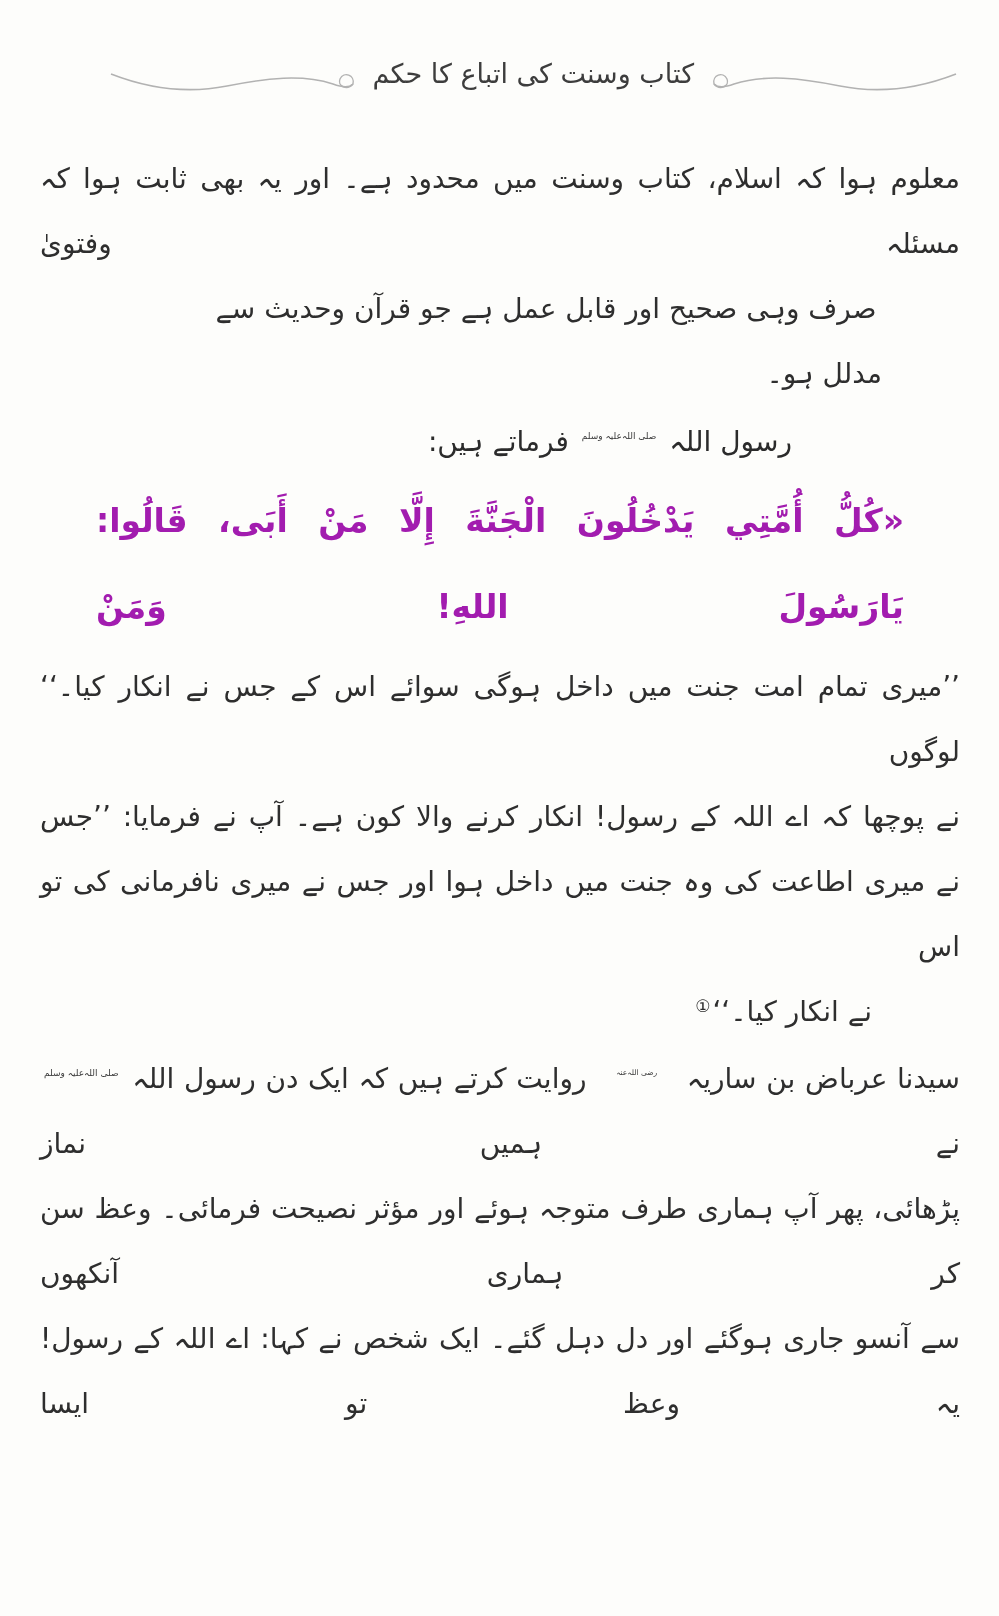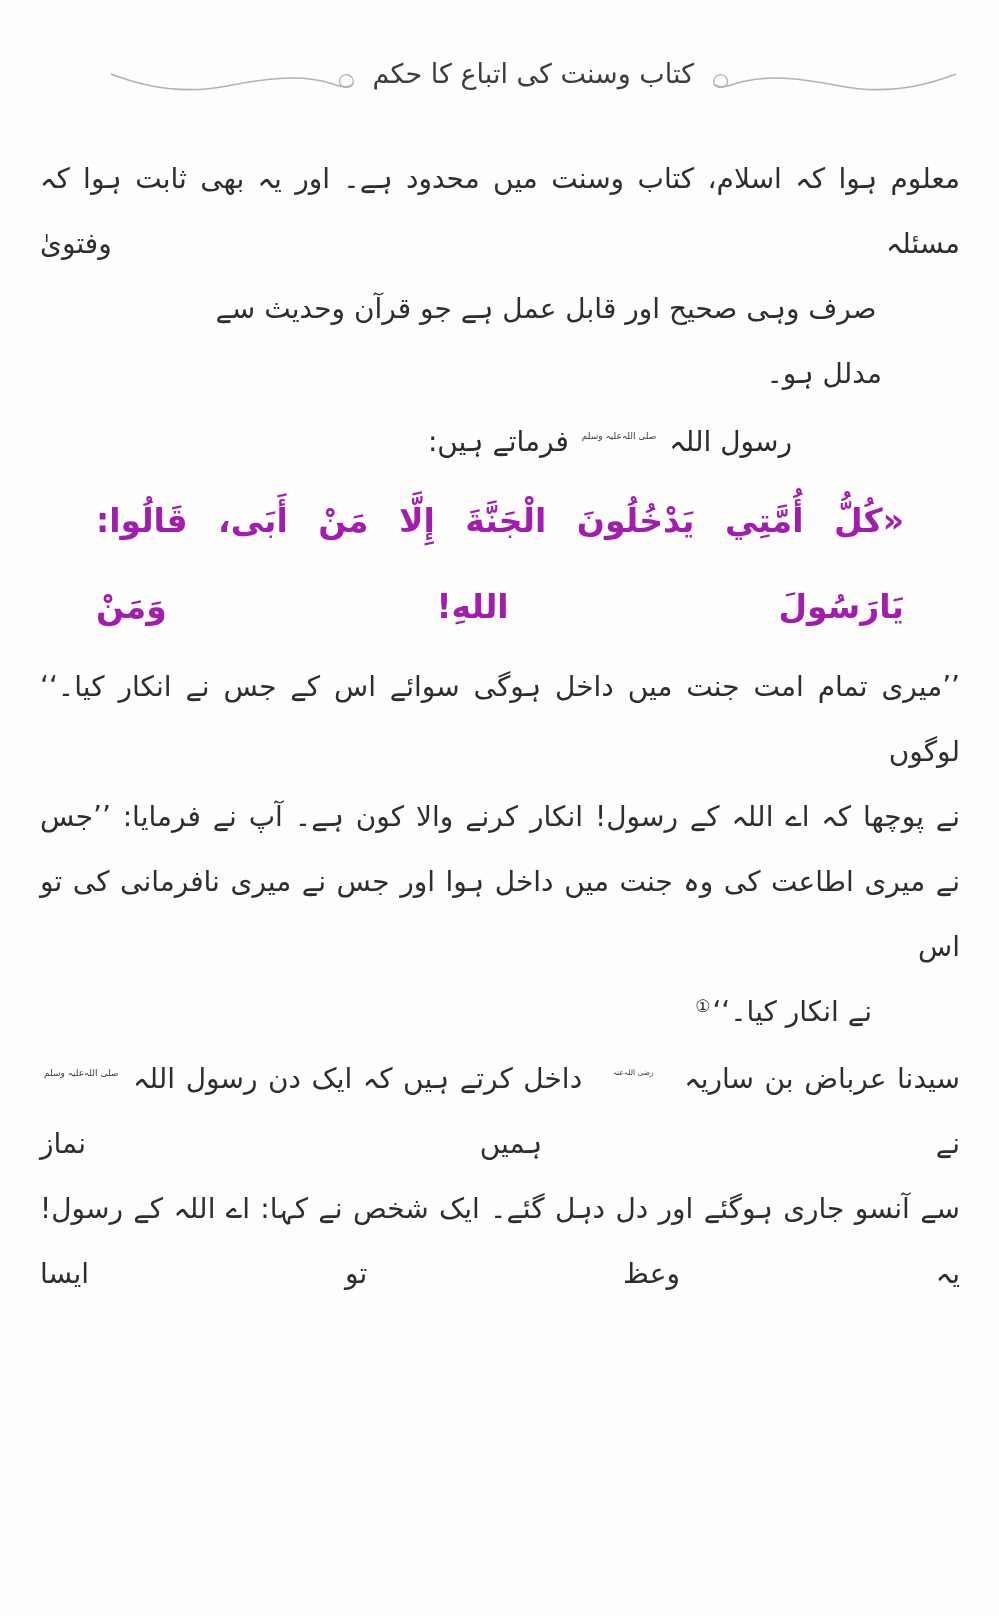--- a/index.html
+++ b/index.html
@@ -90,27 +90,28 @@
     </div>
   </div>
 
   <div class="para2">
     <div class="uline just">
       <span>سیدنا عرباض بن ساریہ</span>
       <span class="stack sm">
         <span>رضی اللہ</span>
         <span>عنہ</span>
       </span>
-      <span>داخل کرتے ہیں کہ ایک دن رسول اللہ</span>
+      <span>روایت کرتے ہیں کہ ایک دن رسول اللہ</span>
       <span class="stack">
         <span>صلی اللہ</span>
         <span>علیہ وسلم</span>
       </span>
       <span>نے ہمیں نماز</span>
     </div>
+    <div class="uline just">پڑھائی، پھر آپ ہماری طرف متوجہ ہوئے اور مؤثر نصیحت فرمائی۔ وعظ سن کر ہماری آنکھوں</div>
     <div class="uline just">سے آنسو جاری ہوگئے اور دل دہل گئے۔ ایک شخص نے کہا: اے اللہ کے رسول! یہ وعظ تو ایسا</div>
     <div class="uline just">
       
       
     </div>
 
   </div>
 
 </div>
 

